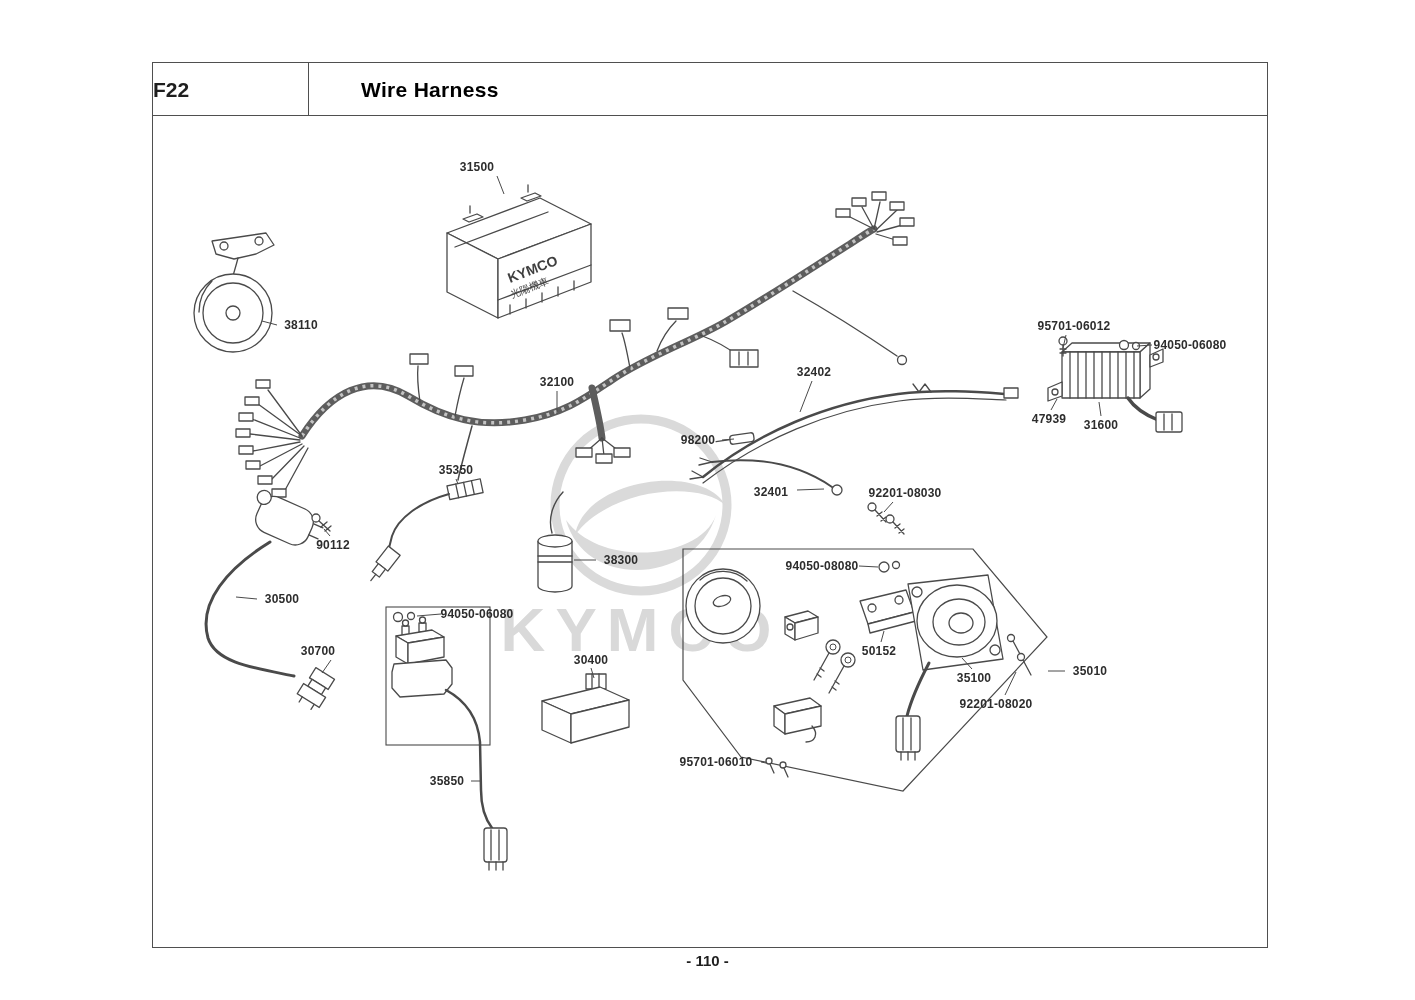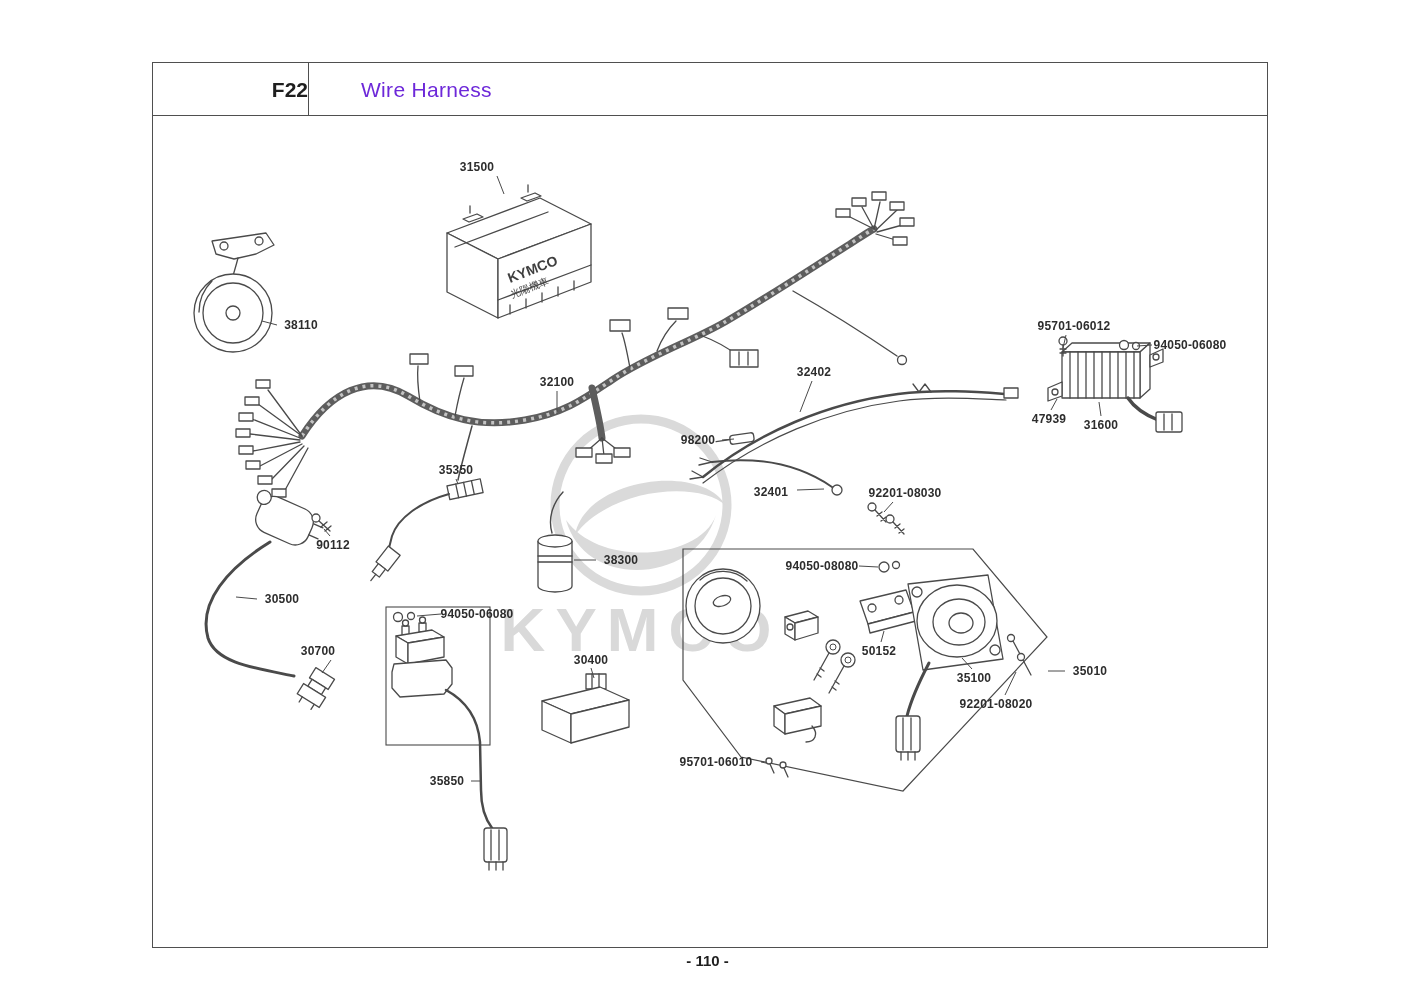--- a/index.html
+++ b/index.html
@@ -4,24 +4,24 @@
 <style>
   html,body { margin:0; padding:0; background:#ffffff; }
   .page { position:relative; width:1415px; height:1000px; background:#fff;
           font-family:"Liberation Sans", sans-serif; overflow:hidden; }
   .frame { position:absolute; left:152px; top:62px; width:1116px; height:886px;
            border:1.6px solid #4f4f4f; z-index:1; box-sizing:border-box; }
   .header-row { position:absolute; left:0; top:0; width:100%; height:53px;
                 border-bottom:1.6px solid #4f4f4f; box-sizing:border-box; }
   .code-box { position:absolute; left:0; top:0; width:156px; height:53px;
               border-right:1.6px solid #4f4f4f; box-sizing:border-box;
-              display:flex; align-items:center; justify-content:flex-end;
+              display:flex; align-items:center; justify-content:flex-start;
               font-weight:bold; font-size:21px; color:#1f1f1f; }
   .title { position:absolute; left:208px; top:0; height:53px; display:flex;
-           align-items:center; font-weight:normal; font-size:21px; color:#6d28d9;
+           align-items:center; font-weight:bold; font-size:21px; color:#000000;
            letter-spacing:0.3px; }
   .art { position:absolute; left:0; top:0; width:1415px; height:1000px; z-index:2; }
   .labels-layer { position:absolute; left:0; top:0; width:1415px; height:1000px; z-index:3; }
   .part-label { position:absolute; transform:translate(-50%,-50%); font-weight:bold;
                 font-size:12px; color:#2d2d2d; white-space:nowrap; letter-spacing:0.2px; }
   .page-number { position:absolute; left:0; right:0; top:952px; text-align:center;
                  font-weight:bold; font-size:15px; color:#1f1f1f; z-index:3; }
   
   .ln { stroke:#4a4a4a; stroke-width:1.3; fill:none; stroke-linecap:round; stroke-linejoin:round; }
   .fw { fill:#ffffff; stroke:#4a4a4a; stroke-width:1.3; stroke-linejoin:round; }

